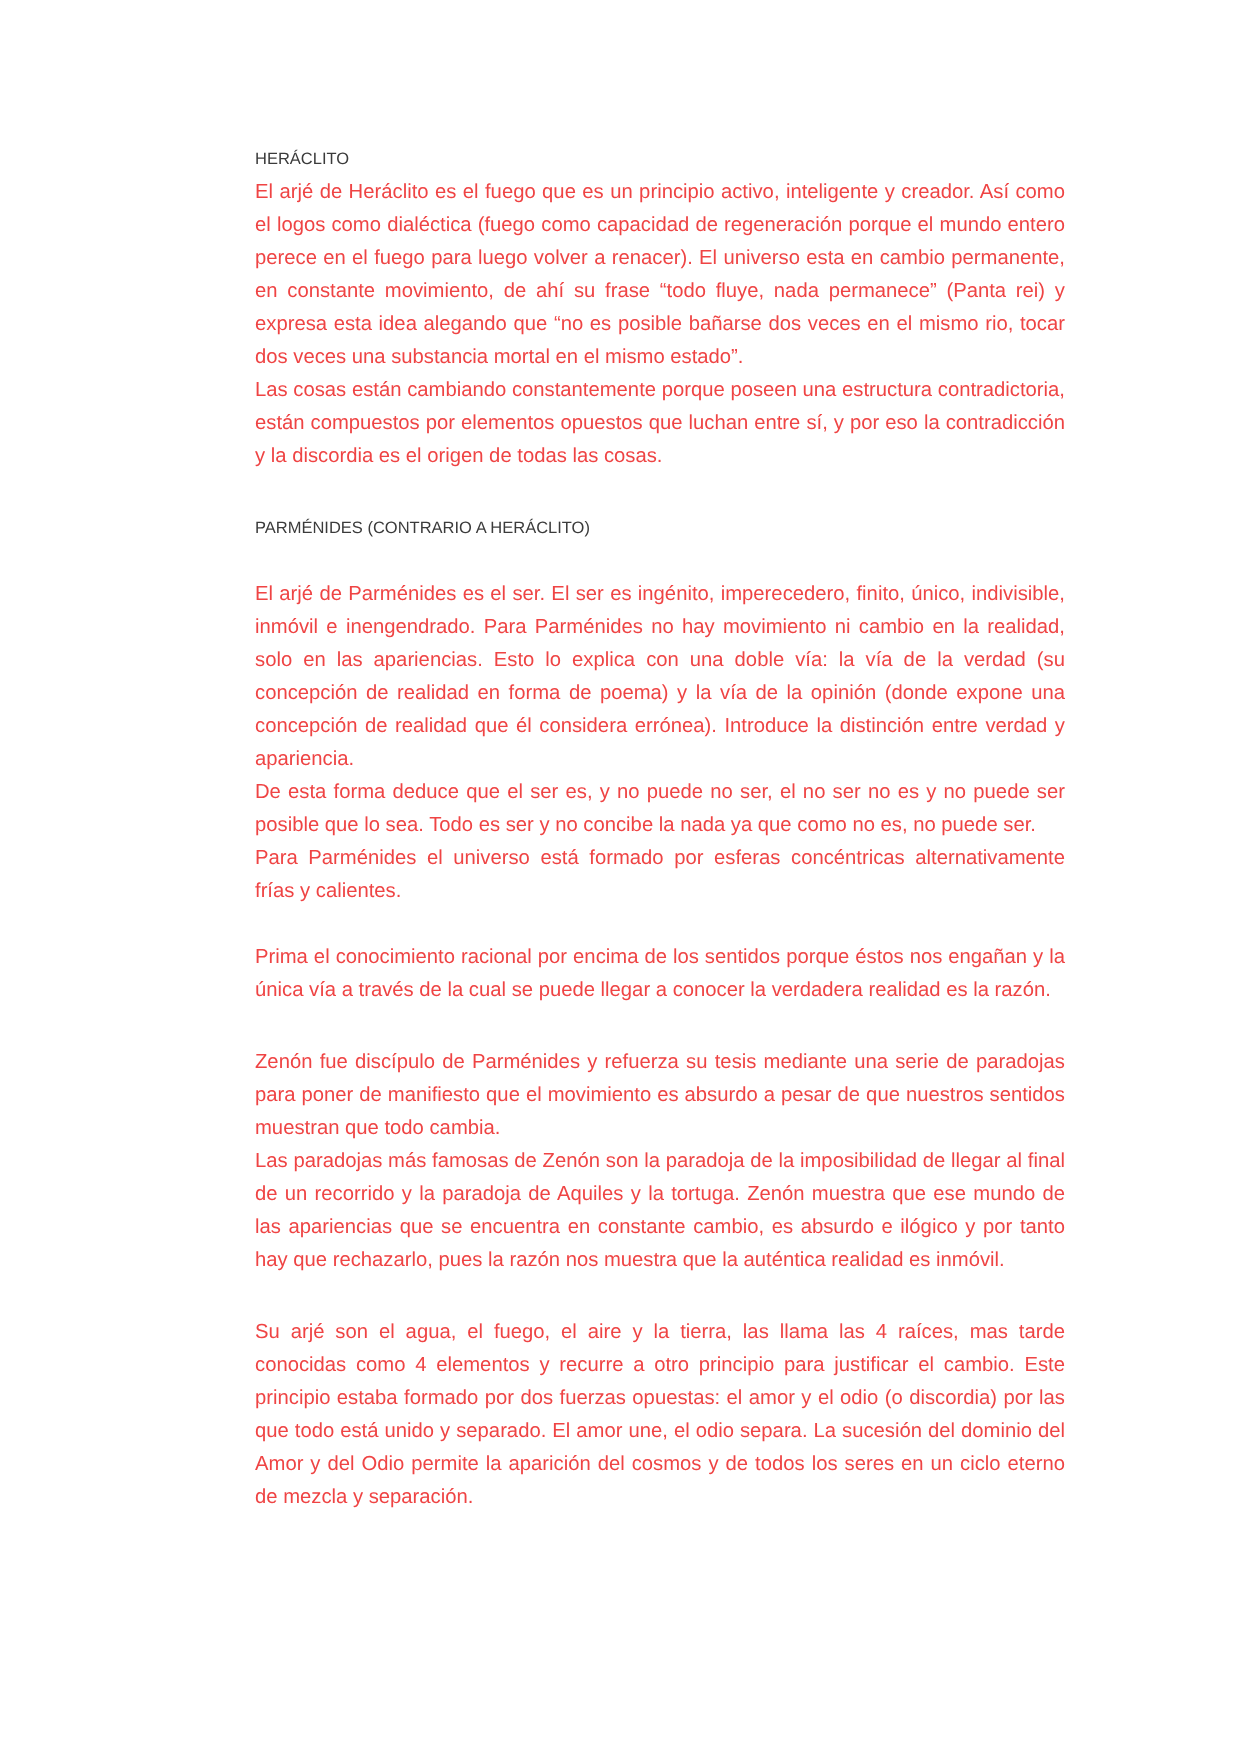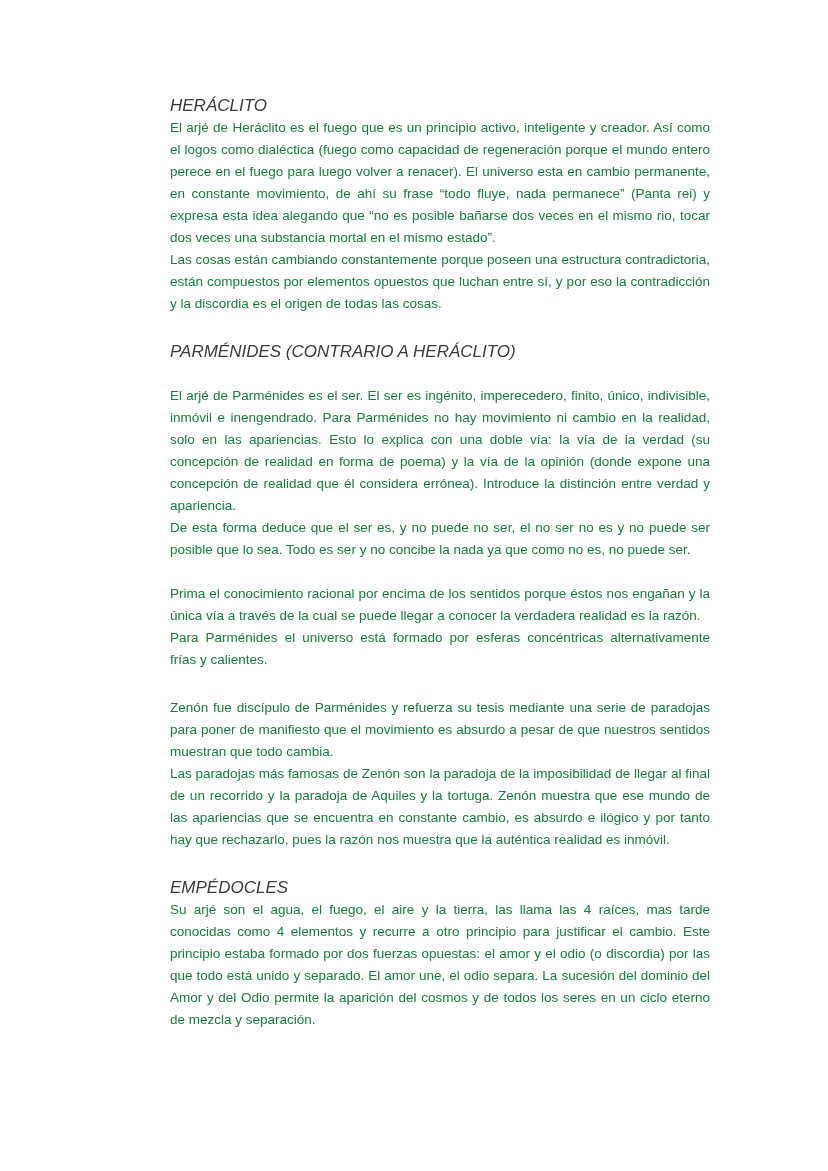--- a/index.html
+++ b/index.html
@@ -12,57 +12,55 @@
   }
   .page {
     width: 828px;
     min-height: 1171px;
     background: #ffffff;
     padding: 95px 118px 60px 170px;
   }
   .section { margin-top: 26px; }
   .section:first-child { margin-top: 0; }
   .doc-heading {
-    font-size: 17px;
+    font-size: 11px;
     font-weight: 400;
     line-height: 22px;
     color: #3b3b3b;
-    font-style: italic;
   }
   .doc-heading.gap-after { margin-bottom: 22px; }
   .doc-paragraph {
     font-size: 13.5px;
     line-height: 22px;
     text-align: justify;
-    color: #15803d;
+    color: #ef4444;
   }
   .doc-paragraph.gap-before { margin-top: 22px; }
 </style>
 </head>
 <body>
 
 <div class="page">
 
   <section class="section">
     <h2 class="doc-heading">HERÁCLITO</h2>
     <p class="doc-paragraph">El arjé de Heráclito es el fuego que es un principio activo, inteligente y creador. Así como el logos como dialéctica (fuego como capacidad de regeneración porque el mundo entero perece en el fuego para luego volver a renacer). El universo esta en cambio permanente, en constante movimiento, de ahí su frase “todo fluye, nada permanece” (Panta rei) y expresa esta idea alegando que “no es posible bañarse dos veces en el mismo rio, tocar dos veces una substancia mortal en el mismo estado”.</p>
     <p class="doc-paragraph">Las cosas están cambiando constantemente porque poseen una estructura contradictoria, están compuestos por elementos opuestos que luchan entre sí, y por eso la contradicción y la discordia es el origen de todas las cosas.</p>
   </section>
 
   <section class="section">
     <h2 class="doc-heading gap-after">PARMÉNIDES (CONTRARIO A HERÁCLITO)</h2>
     <p class="doc-paragraph">El arjé de Parménides es el ser. El ser es ingénito, imperecedero, finito, único, indivisible, inmóvil e inengendrado. Para Parménides no hay movimiento ni cambio en la realidad, solo en las apariencias. Esto lo explica con una doble vía: la vía de la verdad (su concepción de realidad en forma de poema) y la vía de la opinión (donde expone una concepción de realidad que él considera errónea). Introduce la distinción entre verdad y apariencia.</p>
     <p class="doc-paragraph">De esta forma deduce que el ser es, y no puede no ser, el no ser no es y no puede ser posible que lo sea. Todo es ser y no concibe la nada ya que como no es, no puede ser.</p>
+    <p class="doc-paragraph">Para Parménides el universo está formado por esferas concéntricas alternativamente frías y calientes.</p>
     <p class="doc-paragraph gap-before">Prima el conocimiento racional por encima de los sentidos porque éstos nos engañan y la única vía a través de la cual se puede llegar a conocer la verdadera realidad es la razón.</p>
-    <p class="doc-paragraph">Para Parménides el universo está formado por esferas concéntricas alternativamente frías y calientes.</p>
   </section>
 
   <section class="section">
     <p class="doc-paragraph">Zenón fue discípulo de Parménides y refuerza su tesis mediante una serie de paradojas para poner de manifiesto que el movimiento es absurdo a pesar de que nuestros sentidos muestran que todo cambia.</p>
     <p class="doc-paragraph">Las paradojas más famosas de Zenón son la paradoja de la imposibilidad de llegar al final de un recorrido y la paradoja de Aquiles y la tortuga. Zenón muestra que ese mundo de las apariencias que se encuentra en constante cambio, es absurdo e ilógico y por tanto hay que rechazarlo, pues la razón nos muestra que la auténtica realidad es inmóvil.</p>
   </section>
 
   <section class="section">
-    <h2 class="doc-heading">EMPÉDOCLES</h2>
     <p class="doc-paragraph">Su arjé son el agua, el fuego, el aire y la tierra, las llama las 4 raíces, mas tarde conocidas como 4 elementos y recurre a otro principio para justificar el cambio. Este principio estaba formado por dos fuerzas opuestas: el amor y el odio (o discordia) por las que todo está unido y separado. El amor une, el odio separa. La sucesión del dominio del Amor y del Odio permite la aparición del cosmos y de todos los seres en un ciclo eterno de mezcla y separación.</p>
   </section>
 
 </div>
 
 </body></html>

